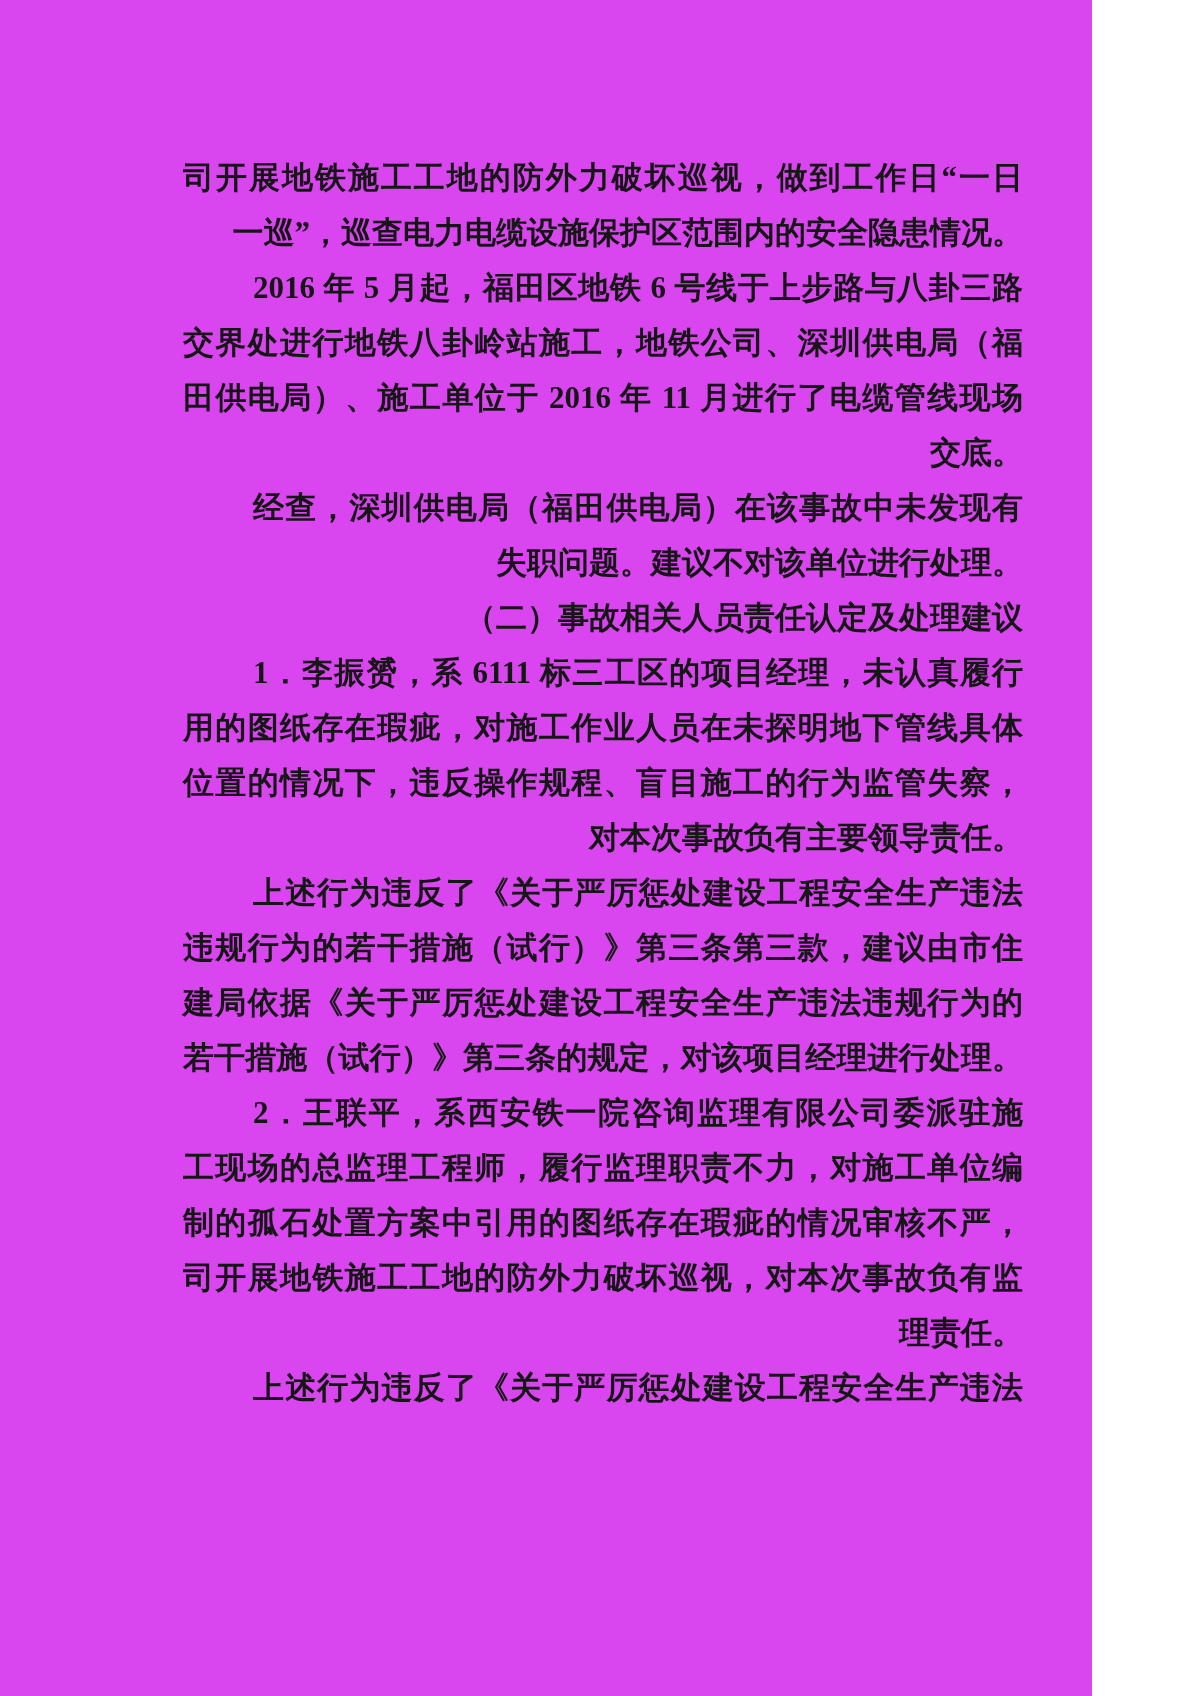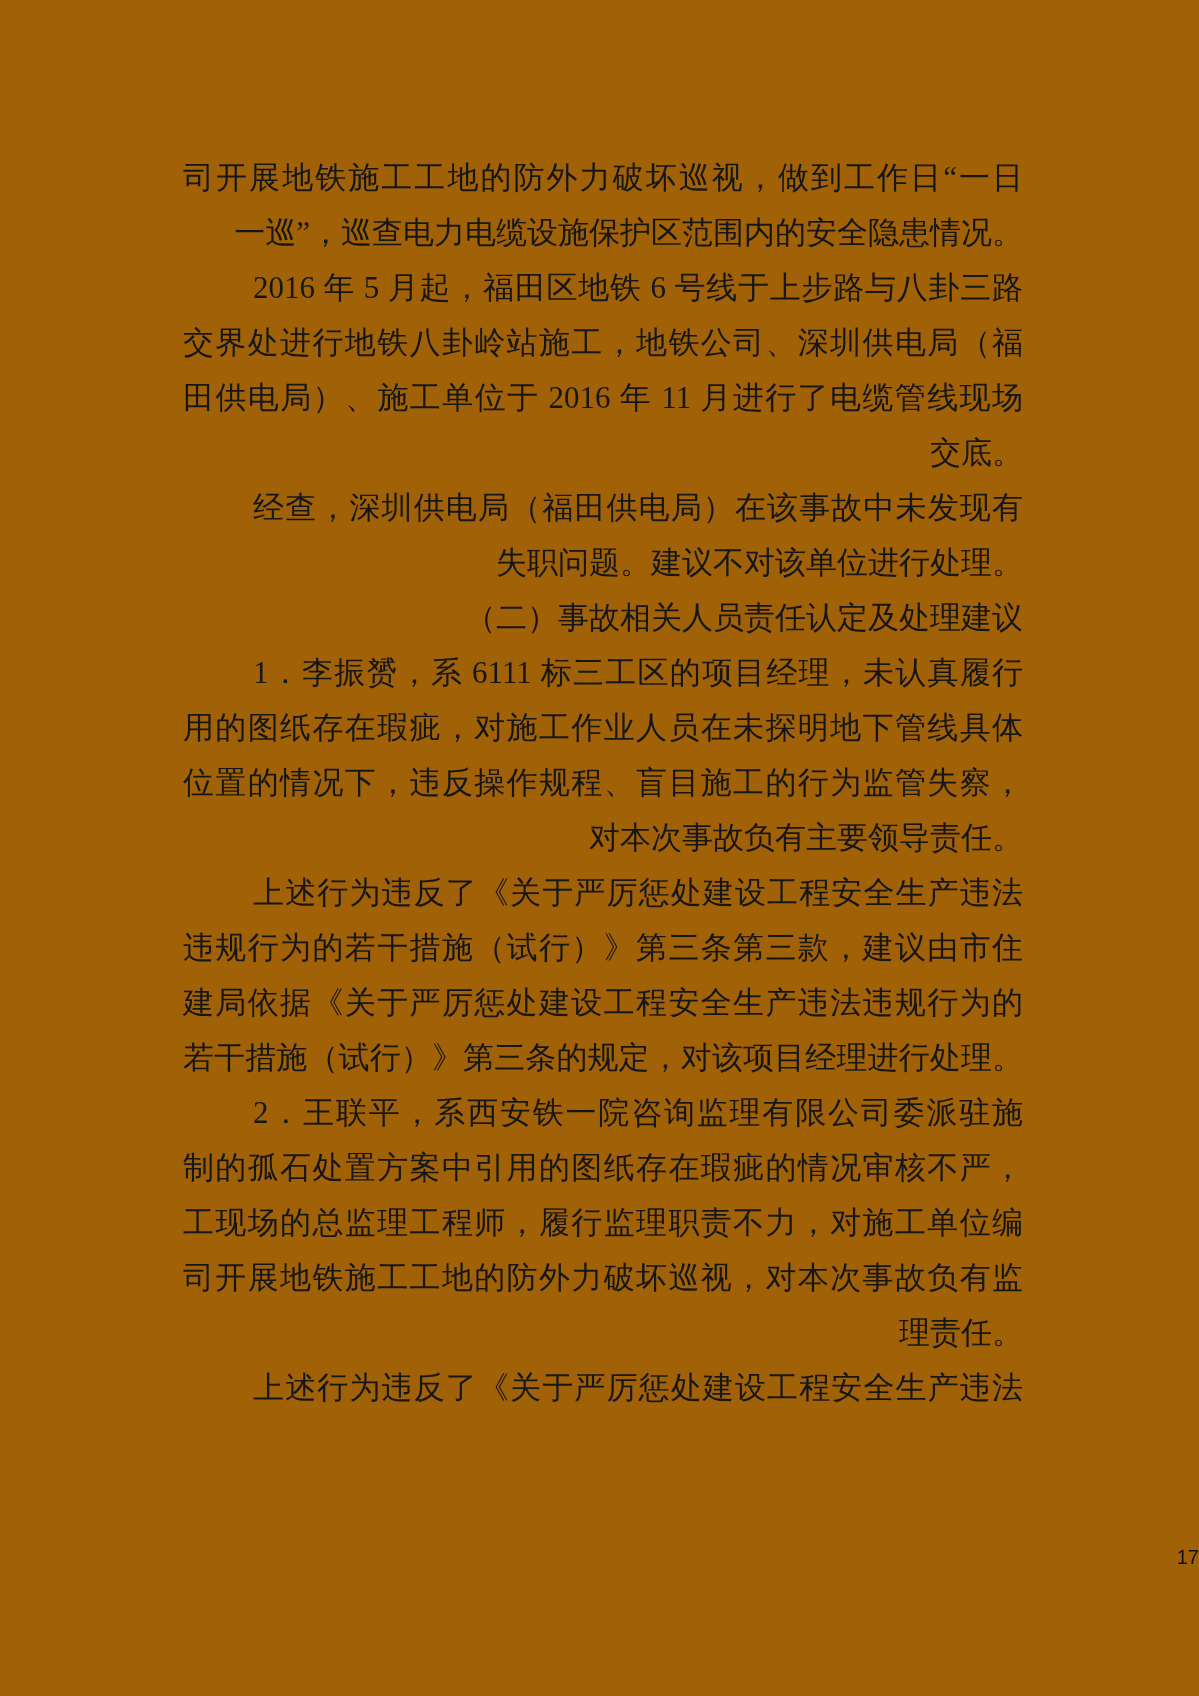--- a/index.html
+++ b/index.html
@@ -2,24 +2,25 @@
 <html><head>
 <meta charset="utf-8">
 <style>
   html, body {
     margin: 0;
     padding: 0;
     background: #ffffff;
   }
   .page {
     position: relative;
-    width: 1199px;
+    width: 1092px;
     height: 1696px;
-    background: #a16207;
+    background: #d946ef;
     overflow: hidden;
+    font-weight: bold;
   }
   .content {
     position: absolute;
     left: 183px;
     top: 150px;
     width: 840px;
   }
   .para {
     margin: 0;
     padding: 0;
@@ -92,22 +93,22 @@
 
     <div class="para">
       <div class="line fill indent">上述行为违反了《关于严厉惩处建设工程安全生产违法</div>
       <div class="line fill">违规行为的若干措施（试行）》第三条第三款，建议由市住</div>
       <div class="line fill">建局依据《关于严厉惩处建设工程安全生产违法违规行为的</div>
       <div class="line fill">若干措施（试行）》第三条的规定，对该项目经理进行处理。</div>
     </div>
 
     <div class="para">
       <div class="line fill indent">2．王联平，系西安铁一院咨询监理有限公司委派驻施</div>
+      <div class="line fill">工现场的总监理工程师，履行监理职责不力，对施工单位编</div>
       <div class="line fill">制的孤石处置方案中引用的图纸存在瑕疵的情况审核不严，</div>
-      <div class="line fill">工现场的总监理工程师，履行监理职责不力，对施工单位编</div>
       <div class="line fill">司开展地铁施工工地的防外力破坏巡视，对本次事故负有监</div>
       <div class="line">理责任。</div>
     </div>
 
     <div class="para">
       <div class="line fill indent">上述行为违反了《关于严厉惩处建设工程安全生产违法</div>
     </div>
 
   </div>
 

